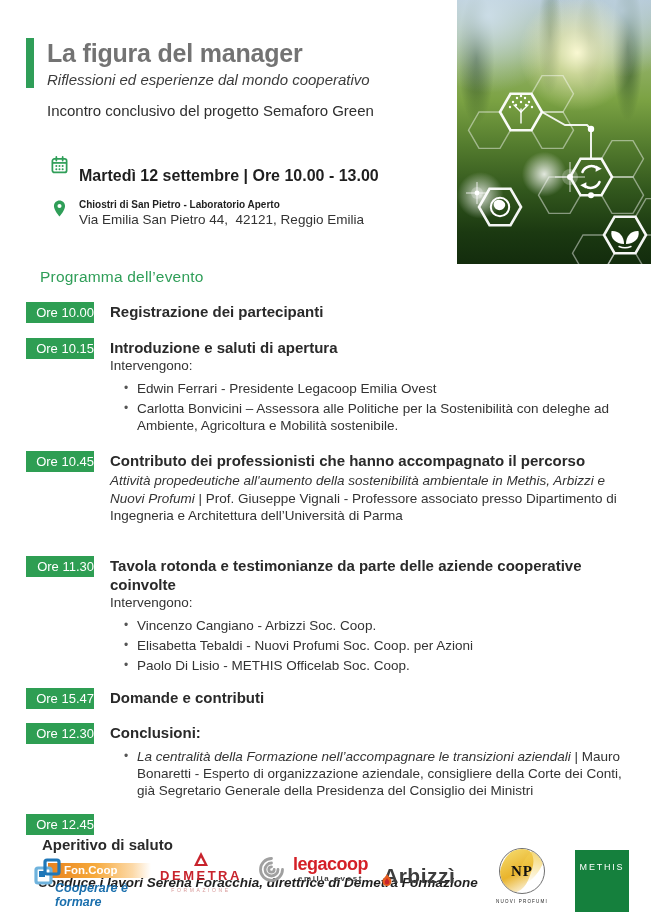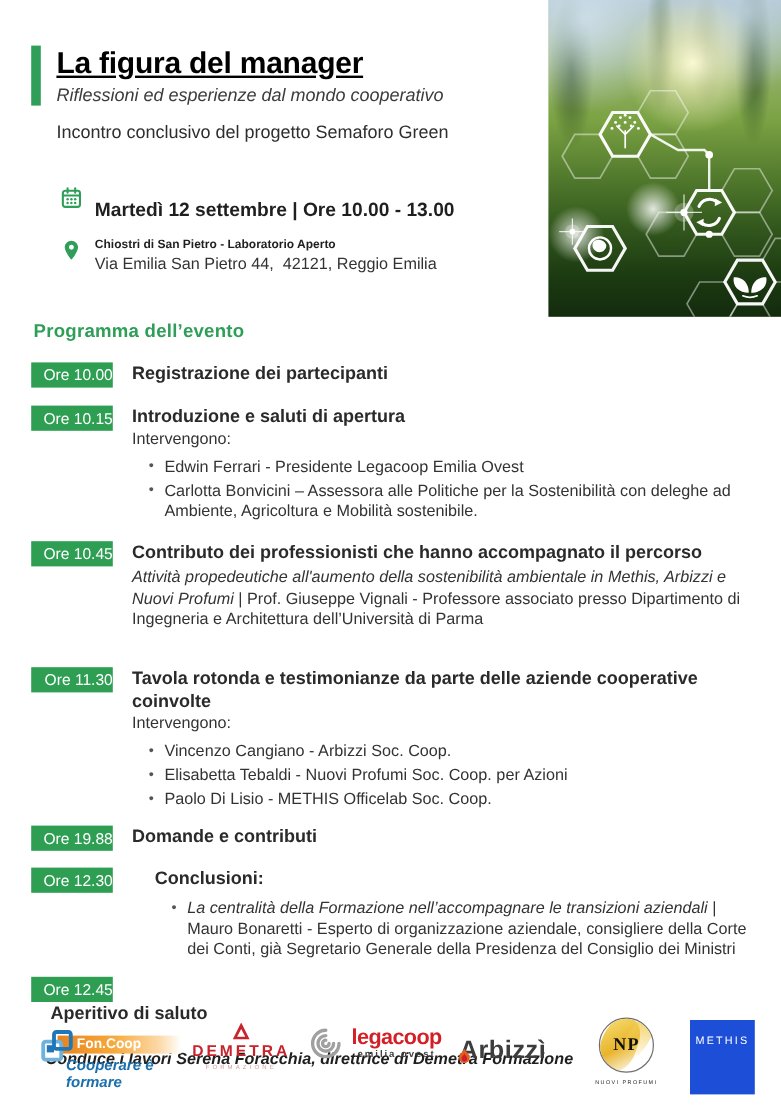--- a/index.html
+++ b/index.html
@@ -21,36 +21,36 @@
       radial-gradient(circle at 45% 66%, rgba(255,255,255,0.85) 0%, rgba(255,255,255,0) 11%),
       radial-gradient(circle at 12% 74%, rgba(255,255,255,0.8) 0%, rgba(255,255,255,0) 9%),
       linear-gradient(180deg, #b4c8d5 0%, #a6bd9c 12%, #8dad60 26%, #7ba243 38%, #547c2e 55%, #32571d 72%, #1b3911 88%, #132c0d 100%);
   }
   .hex-overlay { position:absolute; inset:0; }
 
   
   header { position:relative; padding:38px 0 0 26px; width:440px; }
   .title-flex { display:flex; }
   .title-bar { width:8px; background:#2f9e58; margin-right:13px; }
-  h1 { font-size:25px; line-height:30px; font-weight:bold; color:#000000; letter-spacing:-0.2px;text-decoration:underline; }
+  h1 { font-size:25px; line-height:30px; font-weight:bold; color:#737373; letter-spacing:-0.2px; }
   .subtitle { margin-top:3px; font-size:15px; font-style:italic; color:#3c3c3c; }
   .intro { margin:14px 0 0 21px; font-size:15px; color:#2e2e2e; }
   .meta-row { display:flex; align-items:flex-start; margin:36px 0 0 24px; }
   .meta-row svg { flex:none; margin-right:10px; }
   .date-text { font-size:16px; font-weight:bold; color:#1f1f1f; margin-top:12px; }
   .venue-row { margin-top:14px; }
   .venue { font-size:10px; font-weight:bold; color:#1f1f1f; }
   .address { font-size:13.5px; color:#333; margin-top:2px; white-space:pre-wrap; }
 
   
-  .program-heading { margin:41px 0 0 28px; font-size:15.5px; font-weight:bold; color:#2f9e58; letter-spacing:0.2px; }
+  .program-heading { margin:41px 0 0 40px; font-size:15.5px; font-weight:normal; color:#2f9e58; letter-spacing:0.2px; }
   .program { margin:16px 12px 0 26px; }
   .item { display:flex; align-items:flex-start; }
   .i1 { margin-bottom:15px; } .i2 { margin-bottom:14px; } .i3 { margin-bottom:31px; }
-  .i4 { margin-bottom:11px; } .i5 { margin-bottom:14px; } .i6 { margin-bottom:12px;gap:19px; } .i7 { margin-bottom:0;flex-direction:column; }
+  .i4 { margin-bottom:11px; } .i5 { margin-bottom:14px; } .i6 { margin-bottom:12px; } .i7 { margin-bottom:0;flex-direction:column; }
   .badge { flex:none; width:68px; text-align:right; background:#2e9e53; color:#fff; font-size:13px; padding:3px 0; }
   .content { margin-left:16px; flex:1; font-size:13.5px; line-height:17px; color:#333; }
   .item-title { font-size:15px; line-height:19px; font-weight:bold; color:#2a2a2a; }
   .lead { margin-top:0; }
   .content ul { list-style:none; margin:6px 0 0 14px; }
   .content li { position:relative; padding-left:13px; margin-bottom:3px; }
   .content li::before { content:"•"; position:absolute; left:0; top:0; color:#555; font-size:12px; }
   .detail { margin-top:2px; line-height:17.5px; }
   .it { font-style:italic; }
 
@@ -84,21 +84,21 @@
   .np { left:496px; top:0; width:52px; text-align:center; }
   .np-circle { position:relative; width:46px; height:46px; margin:0 auto; border:1px solid #6f6f6f; border-radius:50%;
     overflow:hidden; display:flex; align-items:center; justify-content:center; background:#fff; }
   .np-blob.b1 { position:absolute; width:30px; height:46px; left:1px; top:-2px; transform:rotate(18deg);
     background:linear-gradient(135deg,#f7e27a 0%, #e9b42c 55%, rgba(233,180,44,0) 100%); border-radius:60% 40% 50% 50%; }
   .np-blob.b2 { position:absolute; width:18px; height:42px; right:3px; top:-5px; transform:rotate(32deg);
     background:linear-gradient(160deg,#f2cc4e 0%, rgba(242,204,78,0.05) 90%); border-radius:50%; }
   .np-text { position:relative; z-index:1; font-family:"Liberation Serif", serif; font-weight:bold; font-size:15px; color:#101010; letter-spacing:1px; }
   .np-sub { margin-top:5px; font-size:4.5px; letter-spacing:1.2px; color:#222; }
 
-  .methis { left:575px; top:2px; width:54px; height:62px; background:#1d4ed8; color:#fff;
+  .methis { left:575px; top:2px; width:54px; height:62px; background:#15803d; color:#fff;
     display:flex; justify-content:center; padding-top:12px; font-size:9px; letter-spacing:1.8px; }
 </style>
 </head>
 <body>
 
 <div class="page">
 
   <div class="hero">
     <svg class="hex-overlay" viewBox="0 0 194 264" width="194" height="264">
       <g fill="none" stroke="#ffffff" stroke-opacity="0.45" stroke-width="1.4">
@@ -248,21 +248,21 @@
         <div class="lead">Intervengono:</div>
         <ul>
           <li>Vincenzo Cangiano - Arbizzi Soc. Coop.</li>
           <li>Elisabetta Tebaldi - Nuovi Profumi Soc. Coop. per Azioni</li>
           <li>Paolo Di Lisio - METHIS Officelab Soc. Coop.</li>
         </ul>
       </div>
     </div>
 
     <div class="item i5">
-      <span class="badge">Ore 19.88</span>
+      <span class="badge">Ore 15.47</span>
       <div class="content">
           <div class="item-title">Domande e contributi</div>
         </div>
     </div>
 
     <div class="item i6">
       <span class="badge">Ore 12.30</span>
       <div class="content">
         <div class="item-title">Conclusioni:</div>
         <ul>

